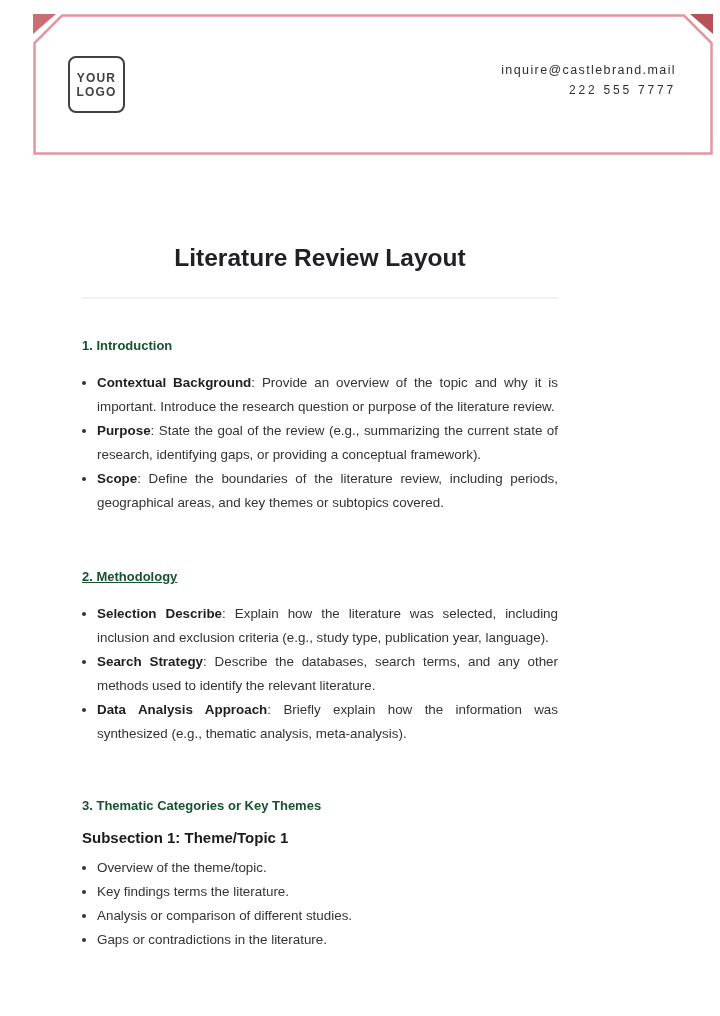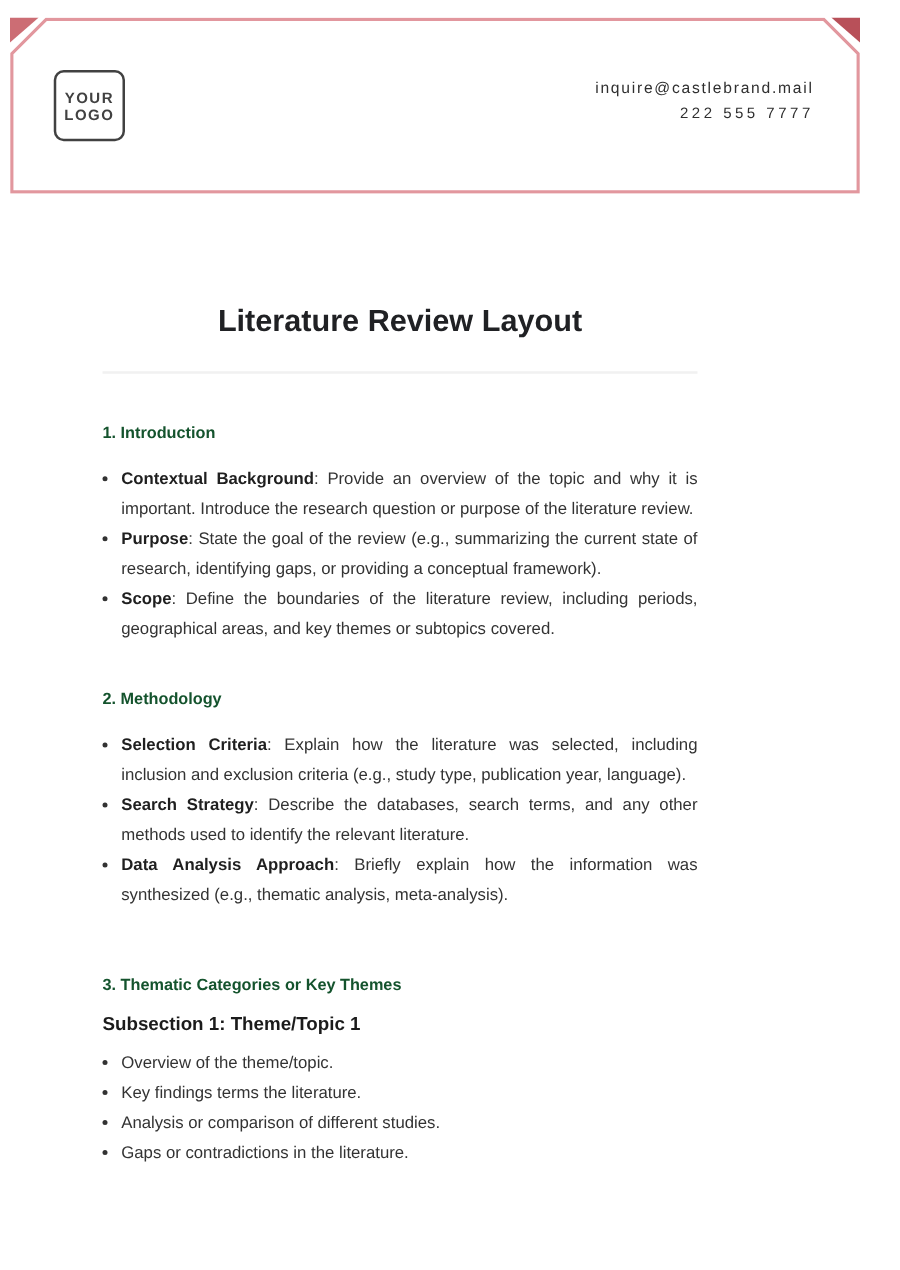--- a/index.html
+++ b/index.html
@@ -8,21 +8,21 @@
     width: 720px; height: 1016px;
     position: relative;
     font-family: "Liberation Sans", "DejaVu Sans", sans-serif;
     color: #333;
     overflow: hidden;
   }
   .page { position: relative; width: 720px; height: 1016px; background: #fff; }
 
   
   .letterhead {
-    position: absolute; left: 8px; top: 14px;
+    position: absolute; left: 33px; top: 14px;
     width: 680px; height: 160px;
   }
   .letterhead svg { position: absolute; left: 0; top: 0; }
   .logo-box {
     position: absolute; left: 35px; top: 42px;
     width: 57px; height: 57px;
     border: 2px solid #414141; border-radius: 8px;
     display: flex; flex-direction: column;
     align-items: center; justify-content: center;
     color: #414141; font-size: 12px; font-weight: 600;
@@ -41,21 +41,21 @@
   .doc-title {
     font-size: 24.5px; font-weight: 700; color: #202124;
     text-align: center; line-height: 30px;
   }
   .divider { border: none; border-top: 2px solid #f1f1f1; margin-top: 24px; }
 
   .section-heading {
     font-size: 13px; font-weight: 700; color: #14532d; line-height: 21px;
   }
   .s1 { margin-top: 36px; }
-  .s2 { margin-top: 34px; }
+  .s2 { margin-top: 52px; text-decoration: underline; }
   .s3 { margin-top: 50px; }
   .subsection-heading {
     font-size: 15px; font-weight: 700; color: #1b1b1b;
     margin-top: 13px; line-height: 17px;
   }
   ul.bullets {
     margin-top: 15px; padding-left: 15px; list-style: disc outside;
   }
   ul.bullets li {
     font-size: 13.4px; line-height: 23.5px; color: #333;
@@ -105,21 +105,21 @@
         <li>
           <b>Scope</b><span>: Define the boundaries of the literature review, including periods, geographical areas, and key themes or subtopics covered.</span>
         </li>
       </ul>
     </section>
 
     <section>
       <h2 class="section-heading s2">2. Methodology</h2>
       <ul class="bullets">
         <li>
-          <b>Selection Criteria</b><span>: Explain how the literature was selected, including inclusion and exclusion criteria (e.g., study type, publication year, language).</span>
+          <b>Selection Describe</b><span>: Explain how the literature was selected, including inclusion and exclusion criteria (e.g., study type, publication year, language).</span>
         </li>
         <li>
           <b>Search Strategy</b><span>: Describe the databases, search terms, and any other methods used to identify the relevant literature.</span>
         </li>
         <li>
           <b>Data Analysis Approach</b><span>: Briefly explain how the information was synthesized (e.g., thematic analysis, meta-analysis).</span>
         </li>
       </ul>
     </section>
 

